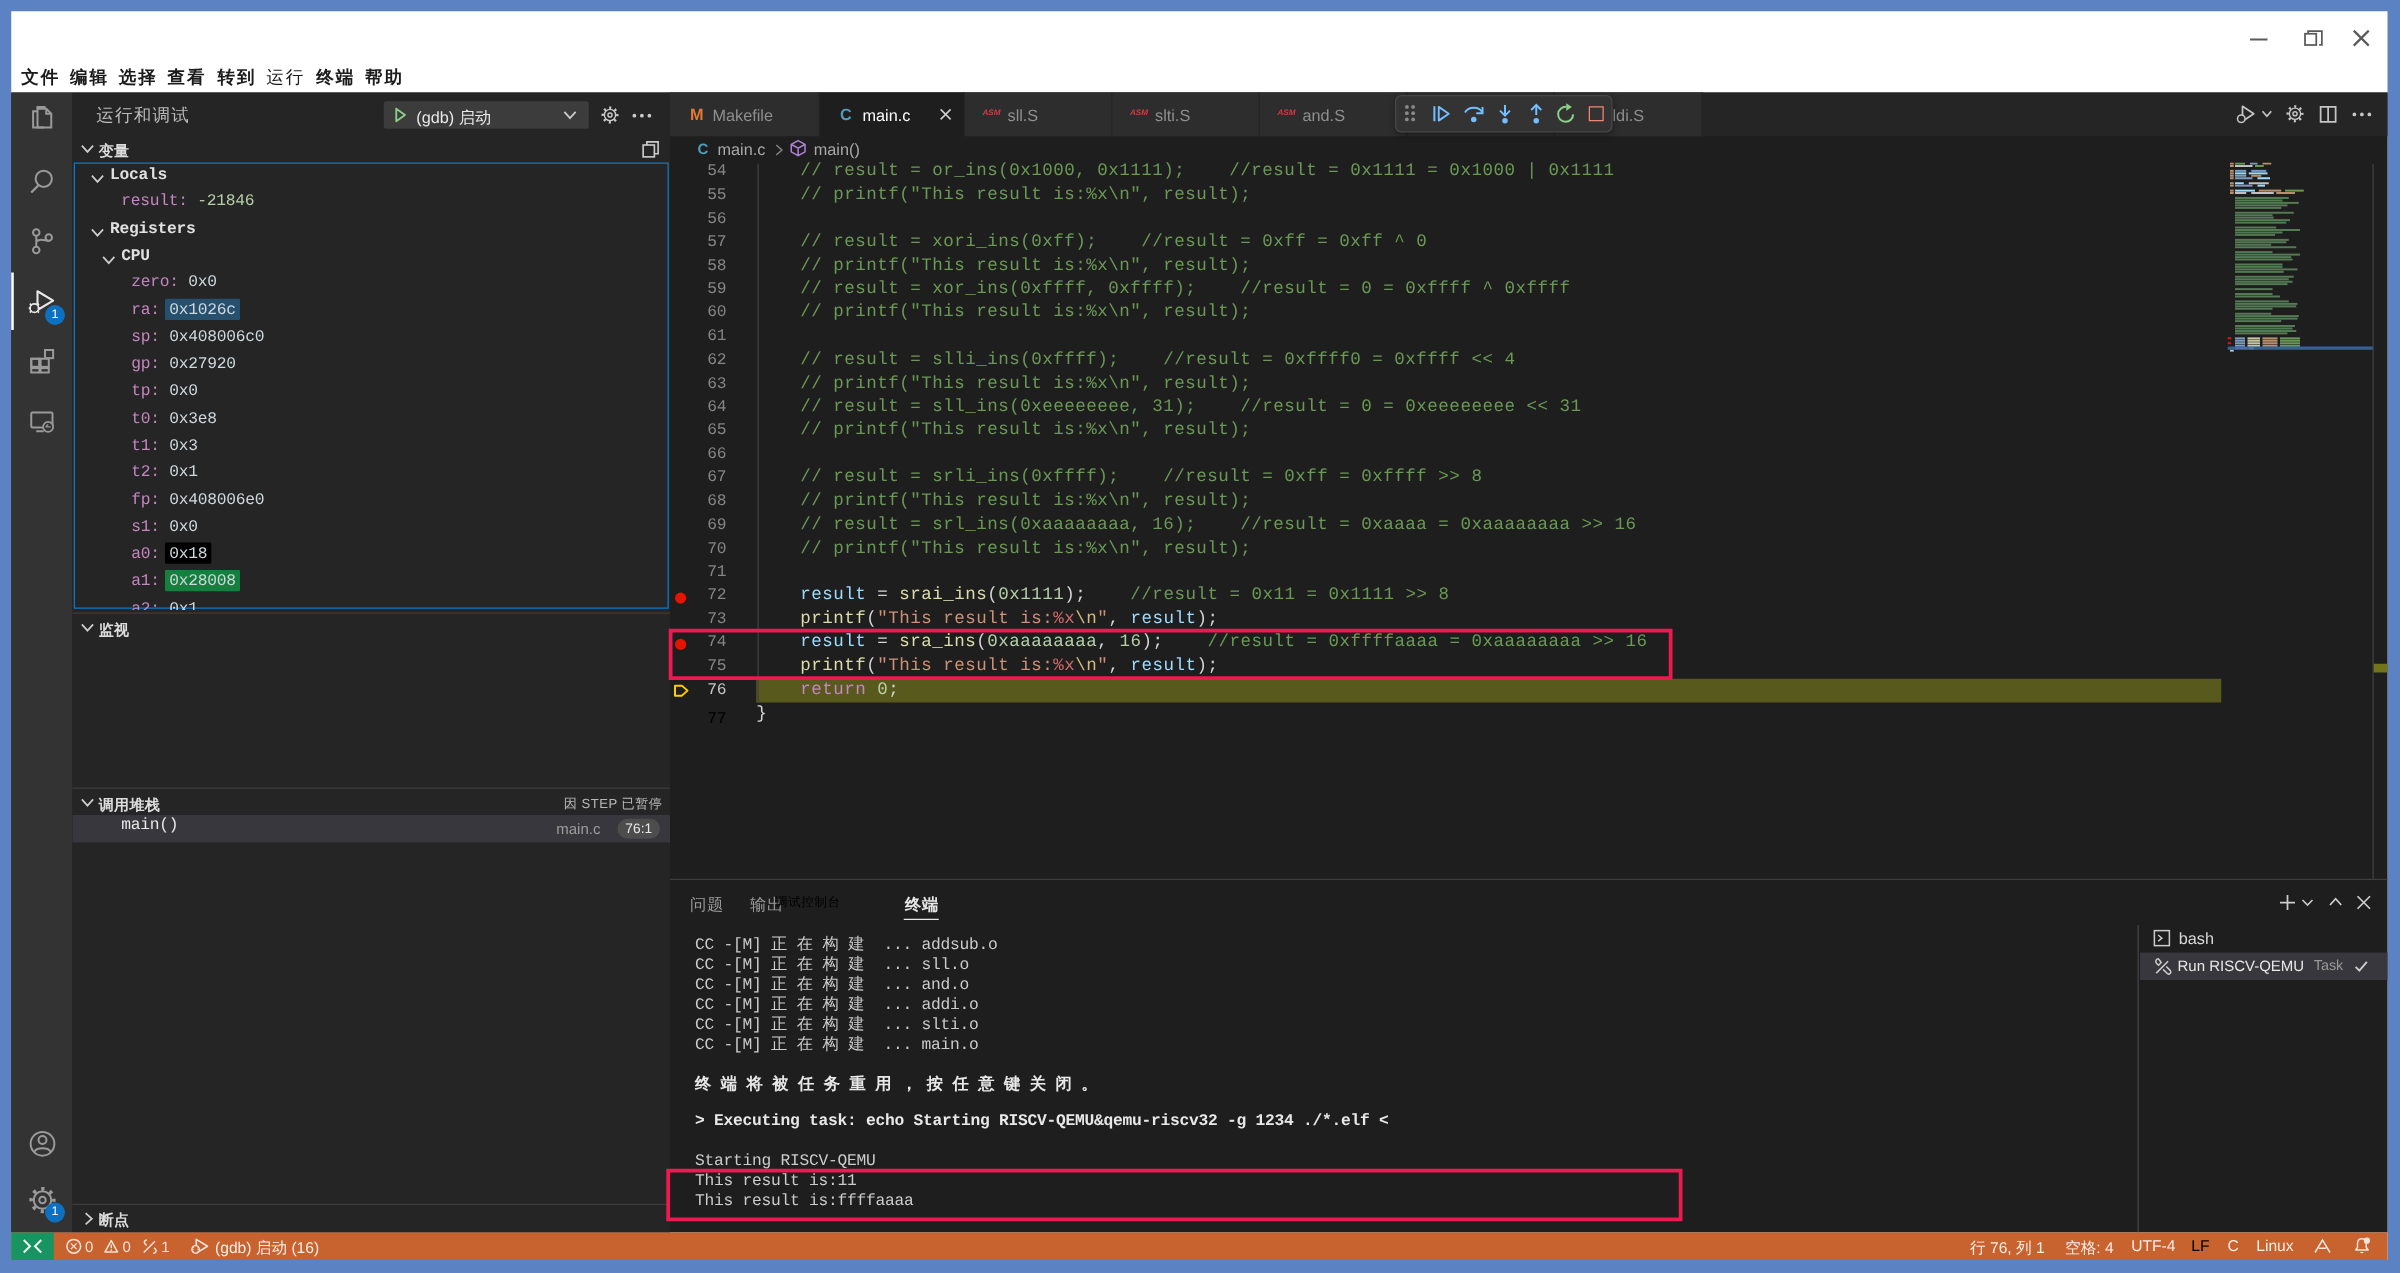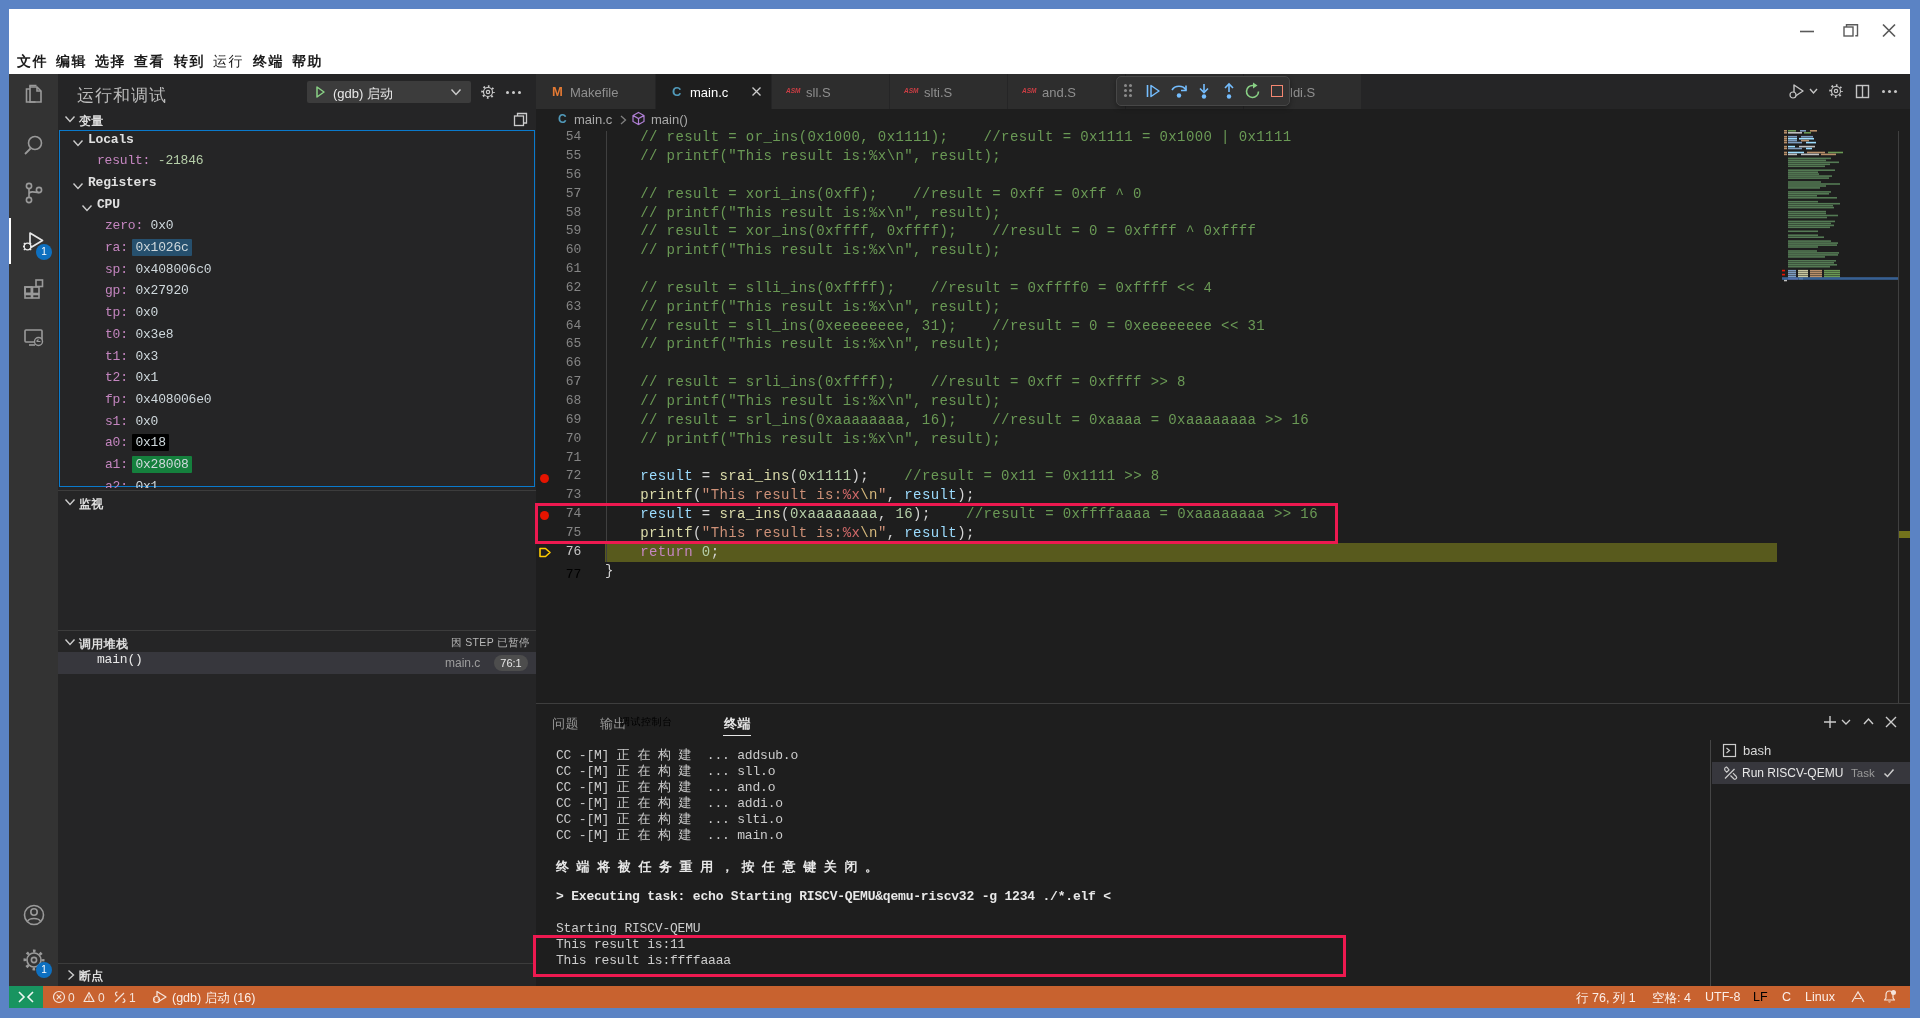--- a/index.html
+++ b/index.html
@@ -78,21 +78,21 @@
 <circle cx="14" cy="14" r="9.5" fill="none" stroke="#9a9a9a" stroke-width="1.6"></circle>
 <circle cx="14" cy="11" r="3.2" fill="none" stroke="#9a9a9a" stroke-width="1.6"></circle>
 <path d="M7.5 20.5 c1.5-4 11.5-4 13 0" fill="none" stroke="#9a9a9a" stroke-width="1.6"></path>
 </svg>
 <svg class="ab" style="left:20px;top:946px" width="28" height="28" viewBox="0 0 28 28">
 <circle cx="14" cy="14" r="2.6" fill="none" stroke="#9a9a9a" stroke-width="1.6"></circle>
 <circle cx="14" cy="14" r="7" fill="none" stroke="#9a9a9a" stroke-width="1.6"></circle>
 <circle cx="14" cy="14" r="9" fill="none" stroke="#9a9a9a" stroke-width="3" stroke-dasharray="2.6 4.45" stroke-dashoffset="1.2"></circle>
 </svg>
 <div class="ab sans" style="left:36px;top:962px;width:16px;height:16px;border-radius:8px;background:#0e70c0;color:#fff;font-size:10px;text-align:center;line-height:16px">1</div>
-<div class="ab sans" style="left:77px;top:84px;font-size:17px;color:#bbbbbb;letter-spacing:1px">运行和调试</div>
+<div class="ab sans" style="left:77px;top:84px;font-size:14px;color:#bbbbbb;letter-spacing:1px">运行和调试</div>
 <div class="ab" style="left:307px;top:81px;width:164px;height:22px;background:#3c3c3c;border-radius:2px"></div>
 <svg class="ab" style="left:313px;top:85px" width="14" height="14" viewBox="0 0 14 14">
     <path d="M4 2 L11 7 L4 12 z" fill="none" stroke="#89d185" stroke-width="1.5" stroke-linejoin="round"></path>
   </svg>
 <div class="ab sans" style="left:333px;top:85px;font-size:13px;color:#e8e8e8">(gdb) 启动</div>
 <svg class="ab" style="left:450px;top:87px" width="12" height="10" viewBox="0 0 12 10">
     <path d="M1.5 2.5 L6 7.5 L10.5 2.5" fill="none" stroke="#cccccc" stroke-width="1.4"></path>
   </svg>
 <svg class="ab" style="left:479px;top:83px" width="18" height="18" viewBox="0 0 28 28">
 <circle cx="14" cy="14" r="2.6" fill="none" stroke="#cccccc" stroke-width="1.8"></circle>
@@ -442,21 +442,21 @@
 <text x="16" y="11.5" font-family="Liberation Sans" font-size="12" fill="#f5e3da">1</text>
 </svg>
 <svg class="ab" style="left:152px;top:990px" width="16" height="14" viewBox="0 0 16 14">
 <path d="M5 1.5 L14 7 L5 12.5 z" fill="none" stroke="#f5e3da" stroke-width="1.3" stroke-linejoin="round"></path>
 <circle cx="4.5" cy="9.5" r="3" fill="#c8622f" stroke="#f5e3da" stroke-width="1.1"></circle>
 <path d="M2 7.5 l1.2.9 M7 7.5 l-1.2.9 M1.5 9.5h1.4 M6.1 9.5h1.4 M2 11.7 l1.2-.9 M7 11.7 l-1.2-.9" stroke="#f5e3da" stroke-width=".8"></path>
 </svg>
 <div class="ab sans" style="left:172px;top:990px;font-size:12.5px;color:#fbeee8">(gdb) 启动 (16)</div>
 <div class="ab sans" style="left:1576px;top:990px;font-size:12.5px;color:#fbeee8">行 76, 列 1</div>
 <div class="ab sans" style="left:1652px;top:990px;font-size:12.5px;color:#fbeee8">空格: 4</div>
-<div class="ab sans" style="left:1705px;top:990px;font-size:12.5px;color:#fbeee8">UTF-8</div>
+<div class="ab sans" style="left:1705px;top:990px;font-size:12.5px;color:#fbeee8">UTF-4</div>
 <div class="ab sans" style="left:1753px;top:990px;font-size:12.5px;color:#000000">LF</div>
 <div class="ab sans" style="left:1782px;top:990px;font-size:12.5px;color:#fbeee8">C</div>
 <div class="ab sans" style="left:1805px;top:990px;font-size:12.5px;color:#fbeee8">Linux</div>
 <svg class="ab" style="left:1850px;top:990px" width="17" height="14" viewBox="0 0 17 14">
 <path d="M2 12 L8 2 L14 12 M5 8.5 H11" fill="none" stroke="#f5e3da" stroke-width="1.2"></path>
 </svg>
 <svg class="ab" style="left:1882px;top:989px" width="15" height="15" viewBox="0 0 15 15">
 <path d="M7.5 2 C5 2 4 4 4 6 L4 9 L2.5 11 H12.5 L11 9 L11 6 C11 4 10 2 7.5 2 z" fill="none" stroke="#f5e3da" stroke-width="1.2" stroke-linejoin="round"></path>
 <path d="M6 12.5 a1.6 1.6 0 0 0 3 0" fill="#f5e3da"></path>
 <circle cx="11.5" cy="3.5" r="2.5" fill="#f5e3da"></circle>

